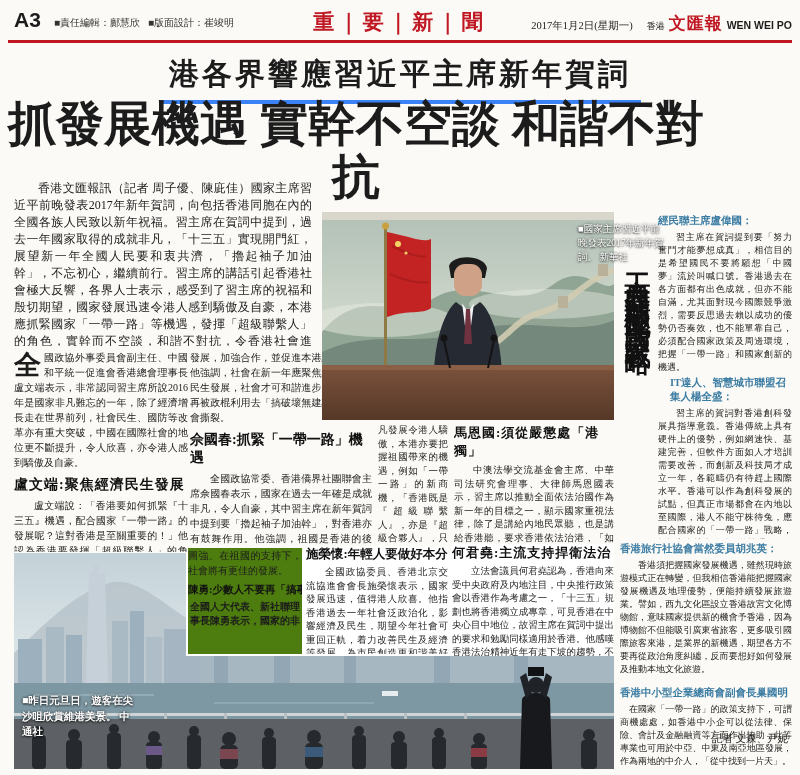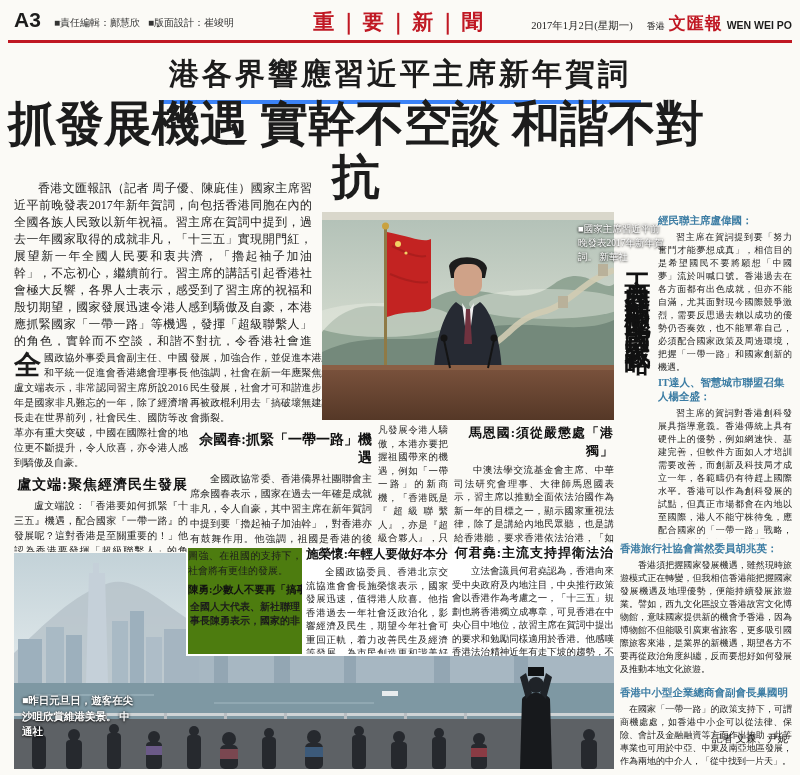--- a/index.html
+++ b/index.html
@@ -1,21 +1,21 @@
 <!DOCTYPE html>
 <html><head>
 <meta charset="utf-8">
 <style>
   html,body{margin:0;padding:0;}
   body{width:800px;height:775px;position:relative;background:#fbfaf6;
        font-family:"Liberation Serif","DejaVu Serif",serif;color:#1c1c1c;overflow:hidden;}
   .abs{position:absolute;}
   p{margin:0;text-align:justify;}
   .body-txt{font-size:10px;line-height:15px;}
-  .sec-h{font-weight:bold;color:#111;text-align:right;letter-spacing:1px;}
+  .sec-h{font-weight:bold;color:#111;text-align:left;letter-spacing:1px;}
   .white-cap{color:#ffffff;text-shadow:0 0 3px rgba(0,0,0,.75),0 1px 2px rgba(0,0,0,.6);}
   .sb-h{font-weight:bold;color:#3b7ca3;font-size:10.5px;white-space:nowrap;overflow:hidden;}
   .sb-b{font-size:9px;line-height:13px;text-align:justify;overflow:hidden;}
   .cut{overflow:hidden;}
 </style>
 </head>
 <body>
 
 <div class="abs" style="left:14px;top:8px;font-size:21px;font-weight:bold;font-family:'Liberation Sans',sans-serif;">A3</div>
 <div class="abs" style="left:54px;top:16px;font-size:10px;color:#333;">■責任編輯：鄺慧欣</div>
@@ -219,21 +219,21 @@
 
 <div class="abs" style="left:620px;top:168px;width:172px;height:604px;">
   <div style="position:absolute;left:0px;top:84px;writing-mode:vertical-rl;font-size:26px;font-weight:900;letter-spacing:7px;color:#111;">工商界籲積極配合國家戰略</div>
 
   <div style="position:absolute;left:38px;top:46px;width:134px;">
     <div class="sb-h">經民聯主席盧偉國：</div>
     <p class="sb-b" style="height:148px;text-indent:2em;margin-top:3px;">習主席在賀詞提到要「努力奮鬥才能夢想成真」，相信目的是希望國民不要將願想「中國夢」流於叫喊口號。香港過去在各方面都有出色成就，但亦不能自滿，尤其面對現今國際競爭激烈，需要反思過去賴以成功的優勢仍否奏效，也不能單靠自己，必須配合國家政策及周邊環境，把握「一帶一路」和國家創新的機遇。</p>
   </div>
 
   <div style="position:absolute;left:38px;top:208px;width:134px;">
-    <div class="sb-h" style="white-space:normal;">IT達人、智慧城市聯盟召集人楊全盛：</div>
+    <div class="sb-h" style="white-space:normal;margin-left:12px;">IT達人、智慧城市聯盟召集人楊全盛：</div>
     <p class="sb-b" style="height:132px;text-indent:2em;margin-top:3px;">習主席的賀詞對香港創科發展具指導意義。香港傳統上具有硬件上的優勢，例如網速快、基建完善，但軟件方面如人才培訓需要改善，而創新及科技局才成立一年，各範疇仍有待趕上國際水平。香港可以作為創科發展的試點，但真正市場都會在內地以至國際，港人不能守株待兔，應配合國家的「一帶一路」戰略，把握與內地合作發展的機遇。</p>
   </div>
 
   <div style="position:absolute;left:0px;top:374px;width:172px;">
     <div class="sb-h">香港旅行社協會當然委員胡兆英：</div>
     <p class="sb-b" style="height:122px;text-indent:2em;margin-top:3px;">香港須把握國家發展機遇，雖然現時旅遊模式正在轉變，但我相信香港能把握國家發展機遇及地理優勢，便能持續發展旅遊業。譬如，西九文化區設立香港故宮文化博物館，意味國家提供新的機會予香港，因為博物館不但能吸引廣東省旅客，更多吸引國際旅客來港，是業界的新機遇，期望各方不要再從政治角度糾纏，反而要想好如何發展及推動本地文化旅遊。</p>
   </div>
 
   <div style="position:absolute;left:0px;top:518px;width:172px;">
     <div class="sb-h">香港中小型企業總商會副會長巢國明：</div>

